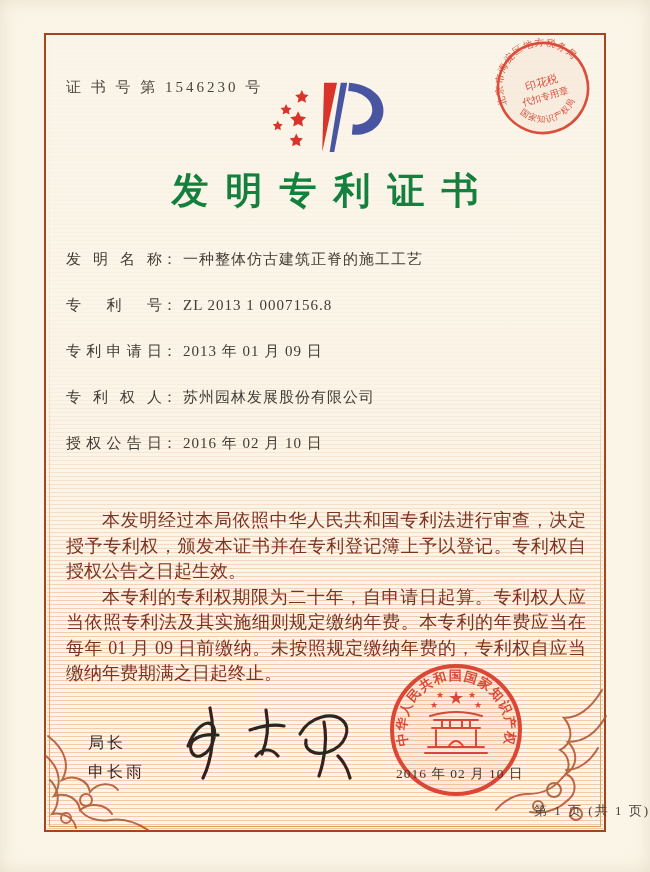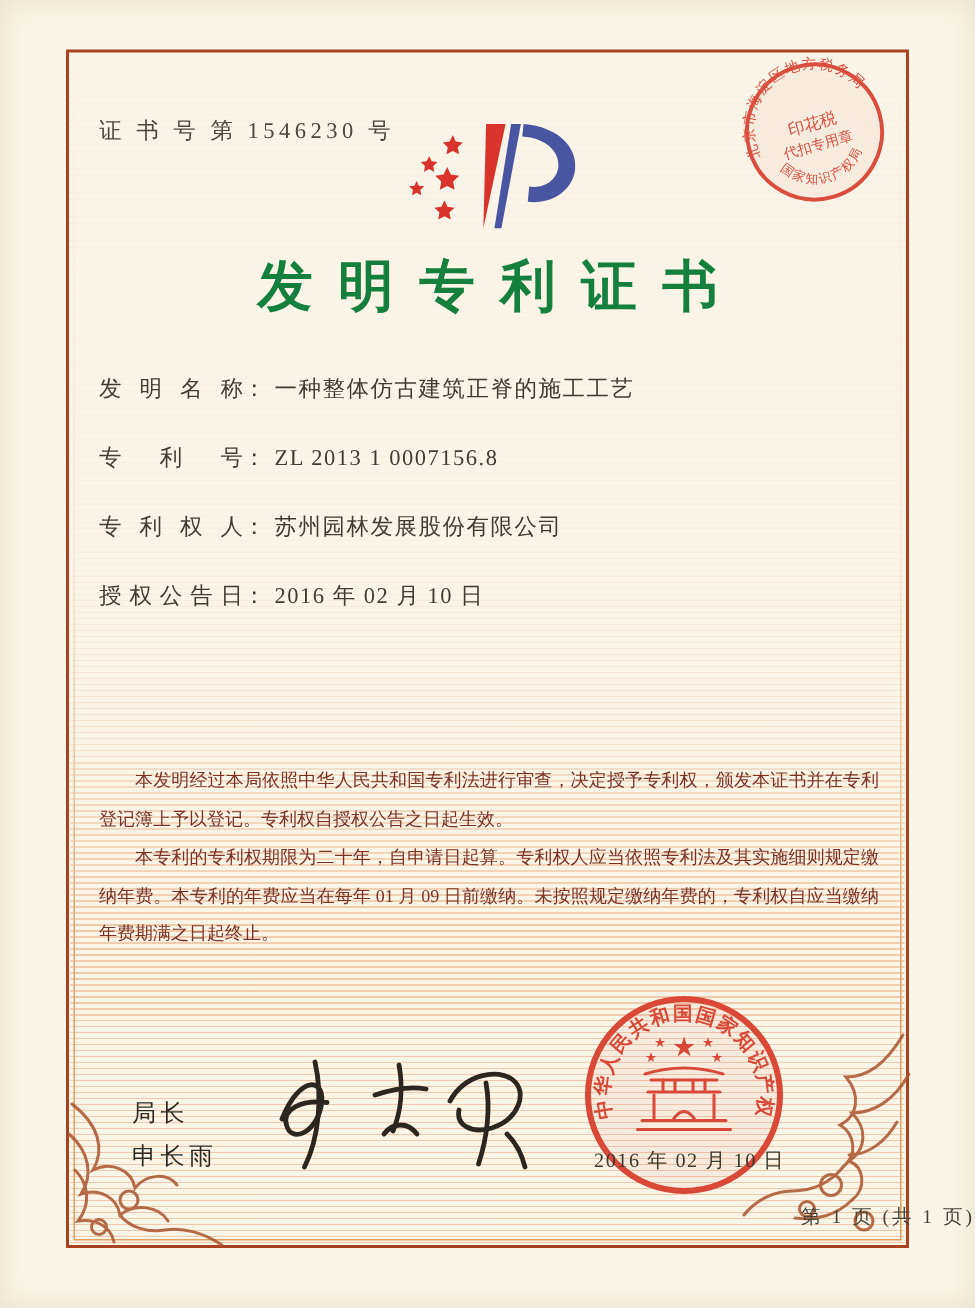--- a/index.html
+++ b/index.html
@@ -26,21 +26,21 @@
     position:absolute;left:0;right:0;top:166px;text-align:center;
     font-size:37px;font-weight:700;color:#15803d;letter-spacing:17px;text-indent:17px;
   }
   .fields{position:absolute;left:66px;top:250px;width:520px;color:#403c35;}
   .field-row{height:24px;margin-bottom:22px;font-size:15px;white-space:nowrap;}
   .flabel{display:inline-block;width:96px;text-align:justify;text-align-last:justify;vertical-align:top;}
   .fcolon{display:inline-block;margin:0 6px 0 0;}
   .fvalue{letter-spacing:1px;}
   .paragraphs{
     position:absolute;left:66px;top:508px;width:520px;
-    font-size:12px;line-height:25.5px;color:#7b3222;text-align:justify;
+    font-size:18px;line-height:25.5px;color:#7b3222;text-align:justify;
   }
   .paragraphs p{margin:0;text-indent:2em;}
   .director{position:absolute;left:88px;top:728px;font-family:"Liberation Sans","DejaVu Sans",sans-serif;
     font-size:16px;font-weight:400;color:#2f2c28;line-height:29px;letter-spacing:3px;}
   .signature-svg{position:absolute;left:172px;top:700px;width:195px;height:88px;}
   .issue-seal{position:absolute;left:386px;top:660px;width:140px;height:140px;opacity:0.95;}
   .issue-date{position:absolute;left:396px;top:765px;font-size:13.5px;letter-spacing:1px;color:#3b382f;z-index:5;}
   .footer{position:absolute;left:14px;right:0;top:802px;text-align:right;font-size:13px;letter-spacing:2px;color:#46423a;}
   .flourish-bl{position:absolute;left:40px;top:730px;width:115px;height:105px;}
   .flourish-br{position:absolute;left:494px;top:686px;width:116px;height:150px;}
@@ -115,20 +115,23 @@
   <div class="title">发明专利证书</div>
 
   <div class="fields">
     <div class="field-row">
       <span class="flabel">发明名称</span><span class="fcolon">：</span><span class="fvalue">一种整体仿古建筑正脊的施工工艺</span>
     </div>
     <div class="field-row">
       <span class="flabel">专利号</span><span class="fcolon">：</span><span class="fvalue">ZL 2013 1 0007156.8</span>
     </div>
     <div class="field-row">
+      <span class="flabel">专利申请日</span><span class="fcolon">：</span><span class="fvalue">2013 年 01 月 09 日</span>
+    </div>
+    <div class="field-row">
       <span class="flabel">专利权人</span><span class="fcolon">：</span><span class="fvalue">苏州园林发展股份有限公司</span>
     </div>
     <div class="field-row">
       <span class="flabel">授权公告日</span><span class="fcolon">：</span><span class="fvalue">2016 年 02 月 10 日</span>
     </div>
   </div>
 
   <div class="paragraphs">
     <p>本发明经过本局依照中华人民共和国专利法进行审查，决定授予专利权，颁发本证书并在专利登记簿上予以登记。专利权自授权公告之日起生效。</p>
     <p>本专利的专利权期限为二十年，自申请日起算。专利权人应当依照专利法及其实施细则规定缴纳年费。本专利的年费应当在每年 01 月 09 日前缴纳。未按照规定缴纳年费的，专利权自应当缴纳年费期满之日起终止。</p>

